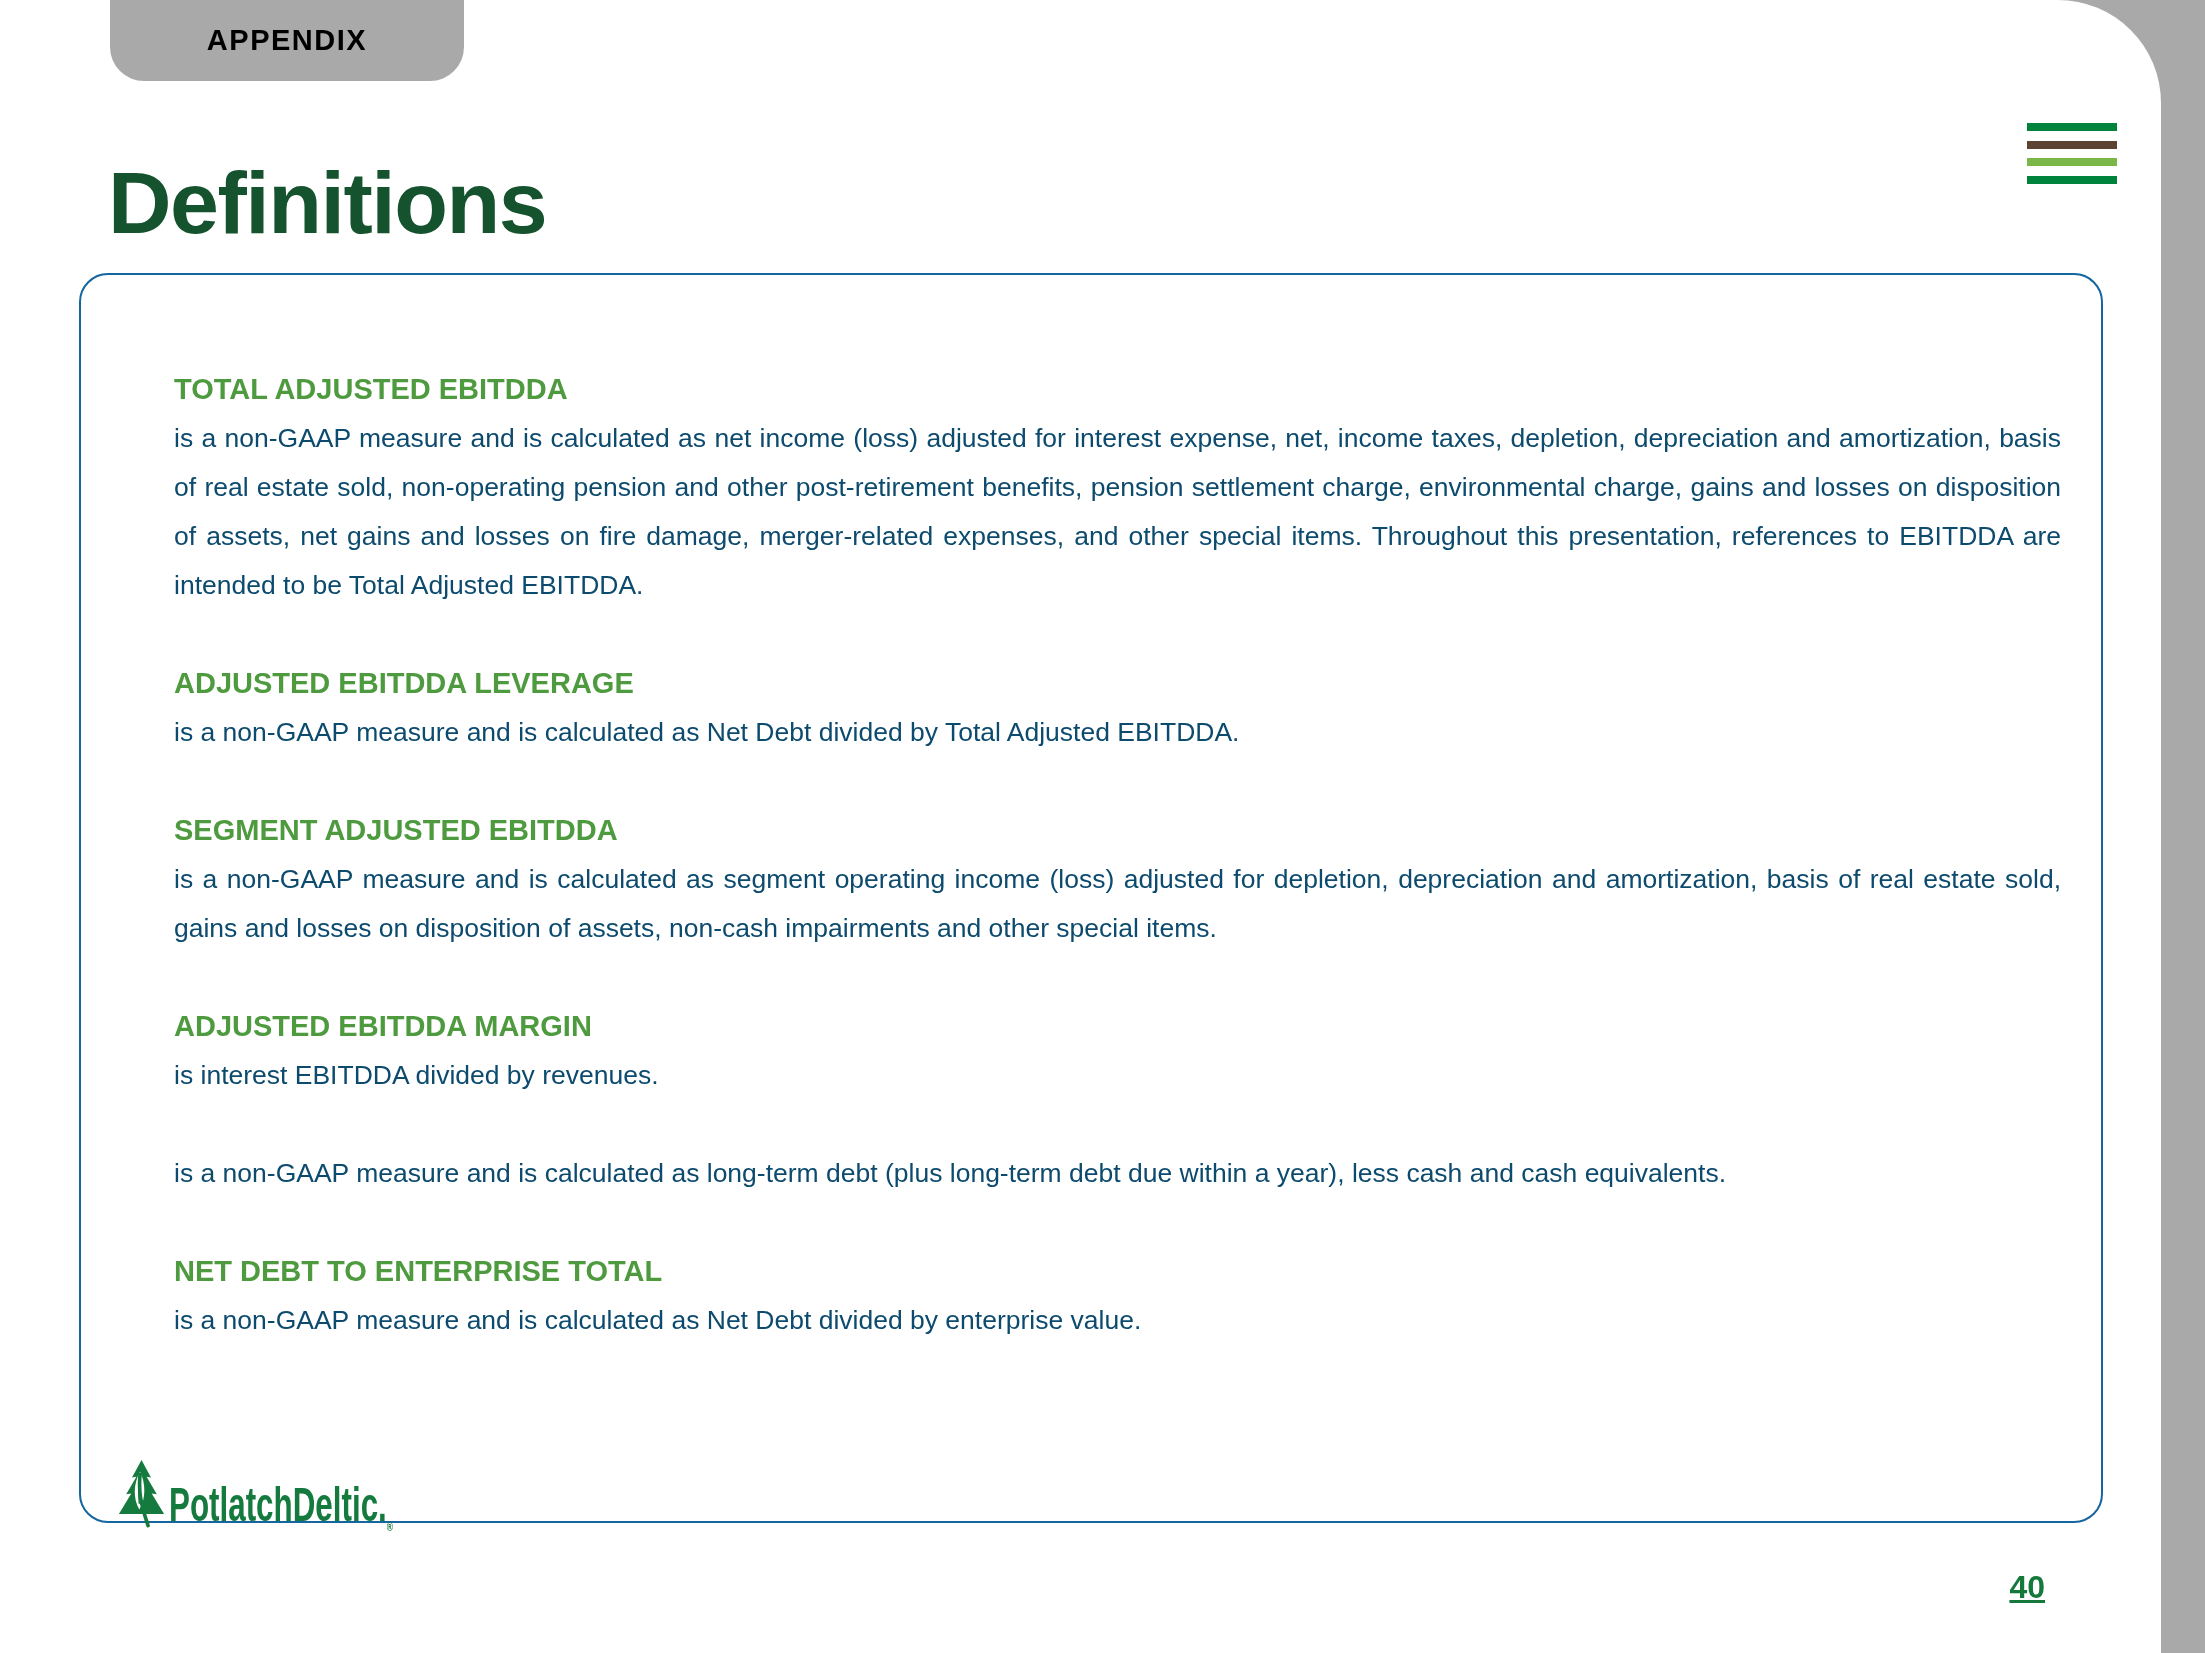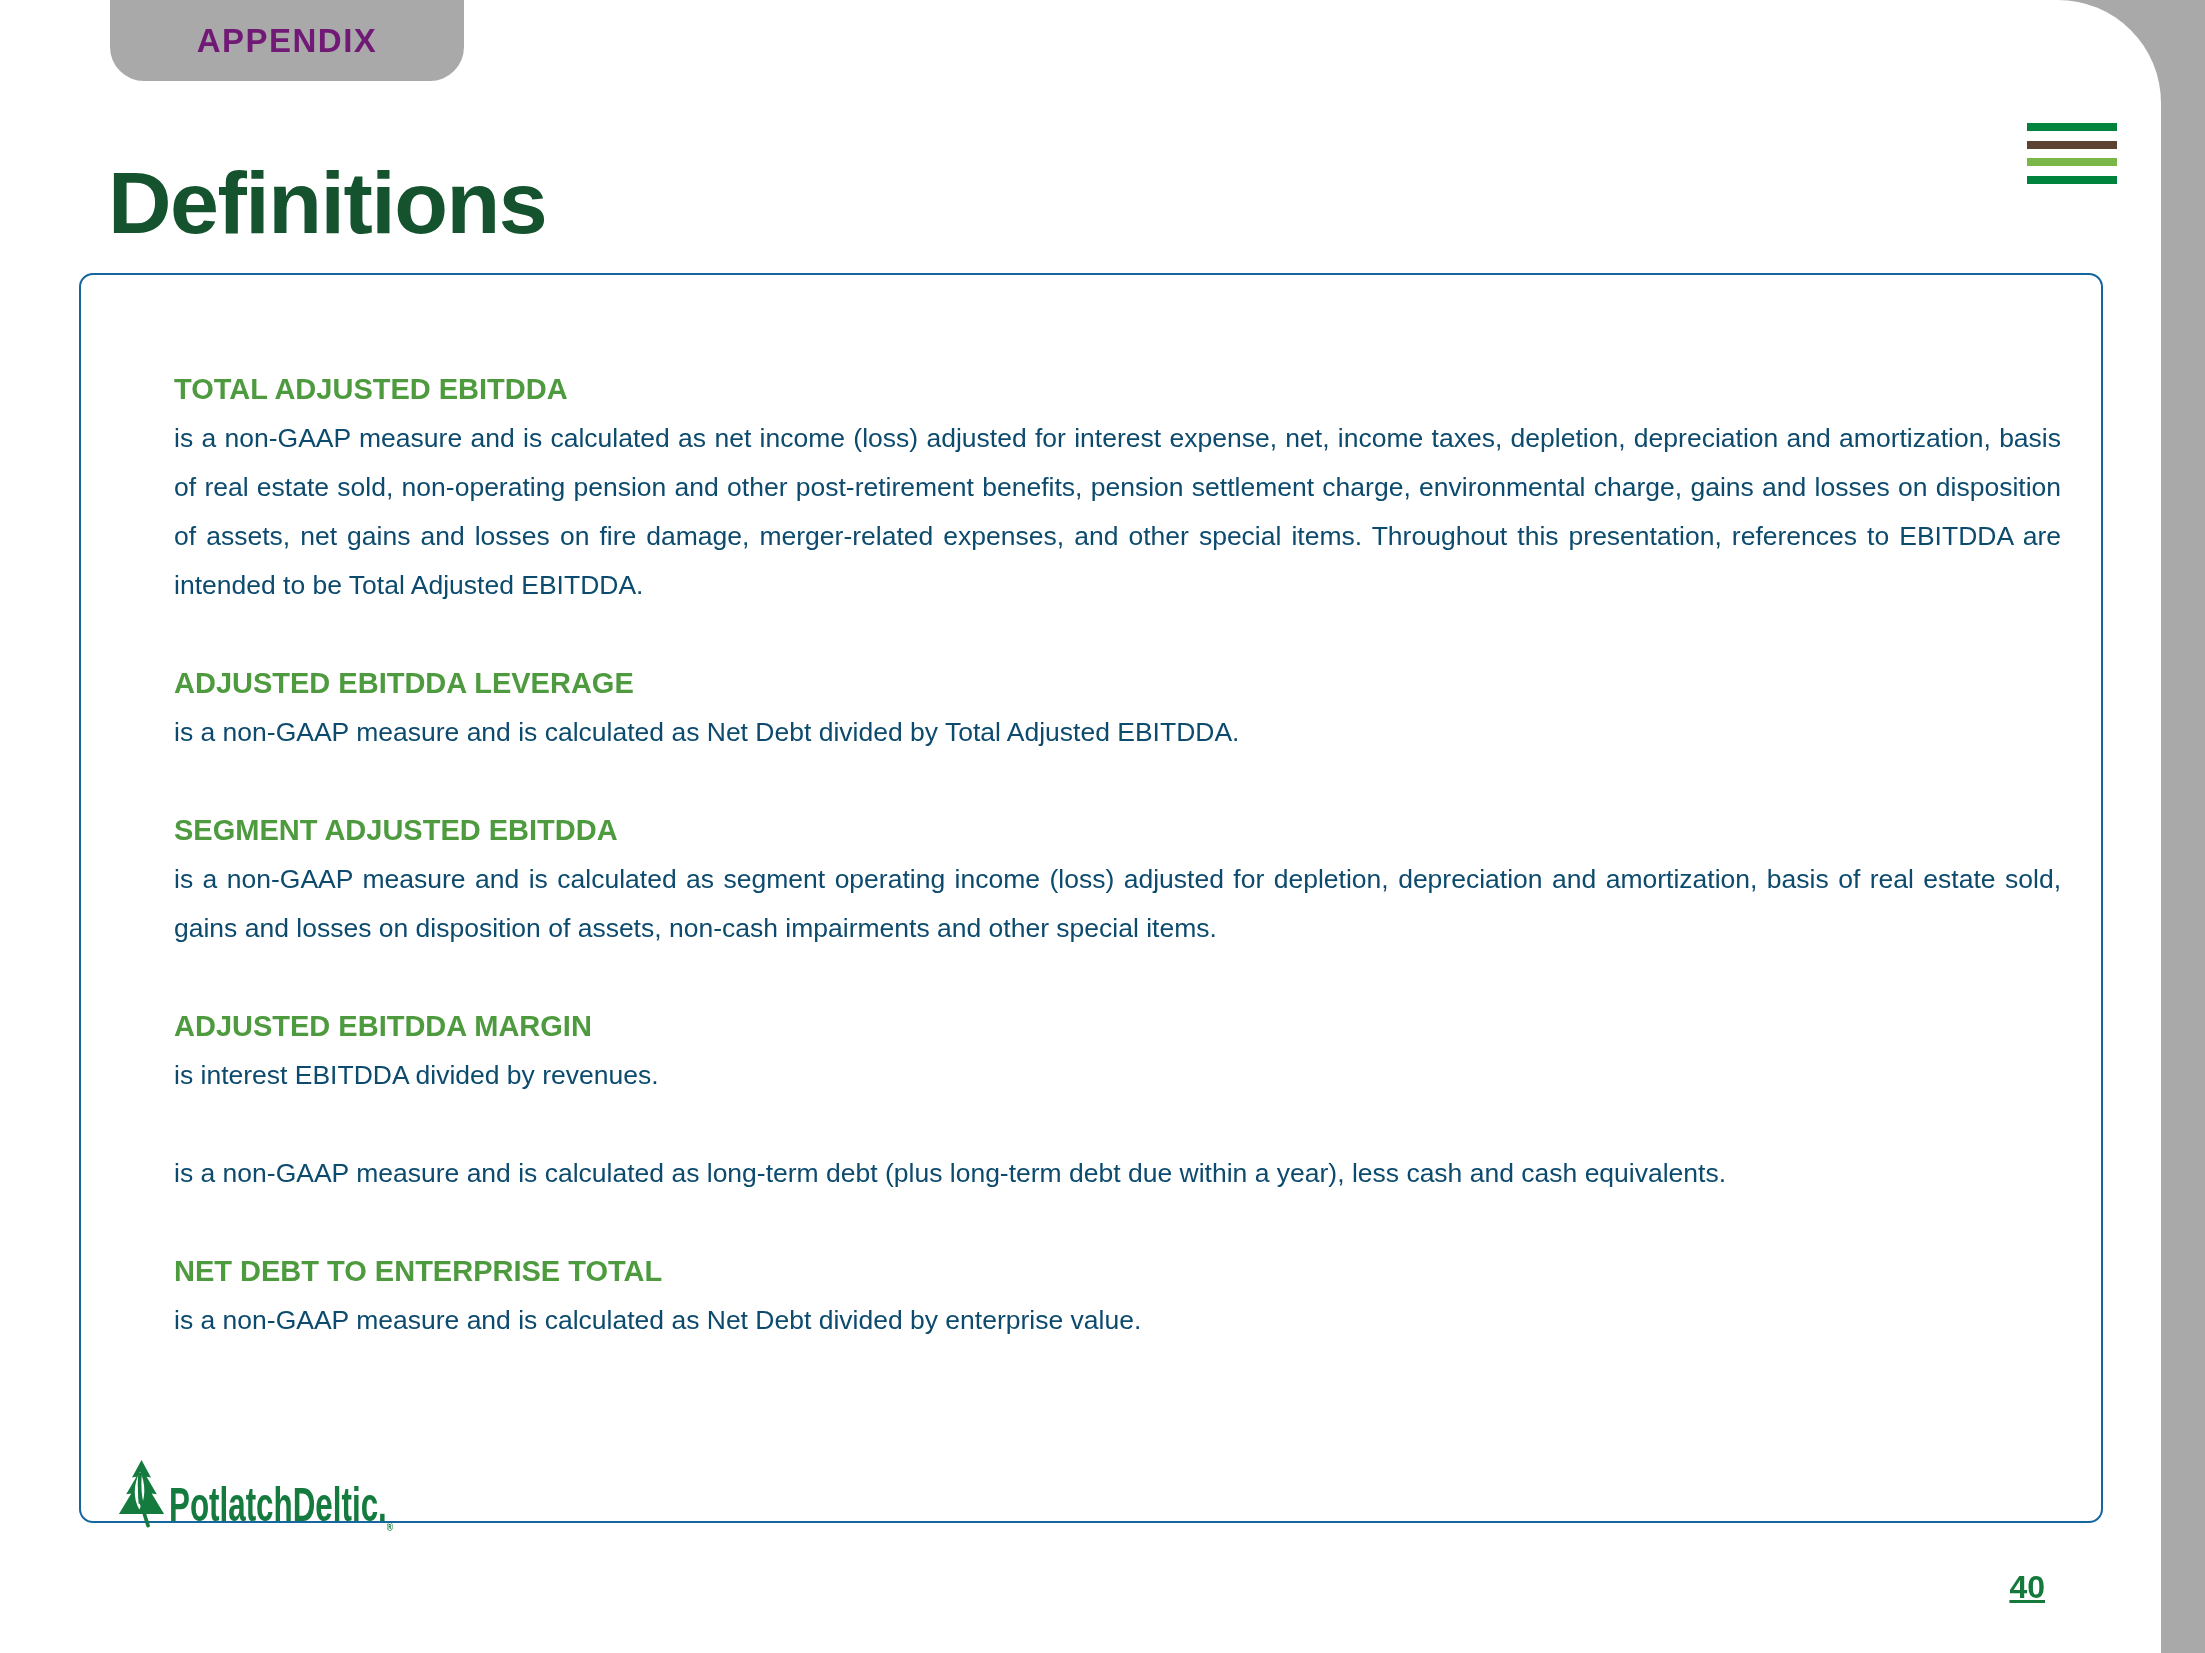--- a/index.html
+++ b/index.html
@@ -23,22 +23,22 @@
     position: absolute;
     left: 110px; top: 0;
     width: 354px; height: 81px;
     background: #a9a9a9;
     border-radius: 0 0 34px 34px;
     display: flex;
     align-items: center;
     justify-content: center;
   }
   .appendix-tab span {
-    color: #701a75;
-    font-size: 33px;
+    color: #000000;
+    font-size: 29px;
     font-weight: bold;
     letter-spacing: 1.5px;
   }
   .page-title {
     position: absolute;
     left: 108px; top: 100px;
     font-size: 88px;
     font-weight: bold;
     color: #14532d;
     line-height: 1;
@@ -52,21 +52,21 @@
     flex-direction: column;
   }
   .stripe { height: 8px; margin-bottom: 9.6px; }
   .stripe:last-child { margin-bottom: 0; }
   .def-box {
     position: absolute;
     left: 79px; top: 273px;
     width: 2024px; height: 1250px;
     box-sizing: border-box;
     border: 2.9px solid #15659f;
-    border-radius: 14px;
+    border-radius: 29px;
     padding: 90px 40px 0 93px;
   }
   .def-section { margin-top: 49px; }
   .def-section:first-child { margin-top: 0; }
   .def-term {
     font-size: 29px;
     font-weight: bold;
     color: #4e9a3e;
     line-height: 49px;
   }

